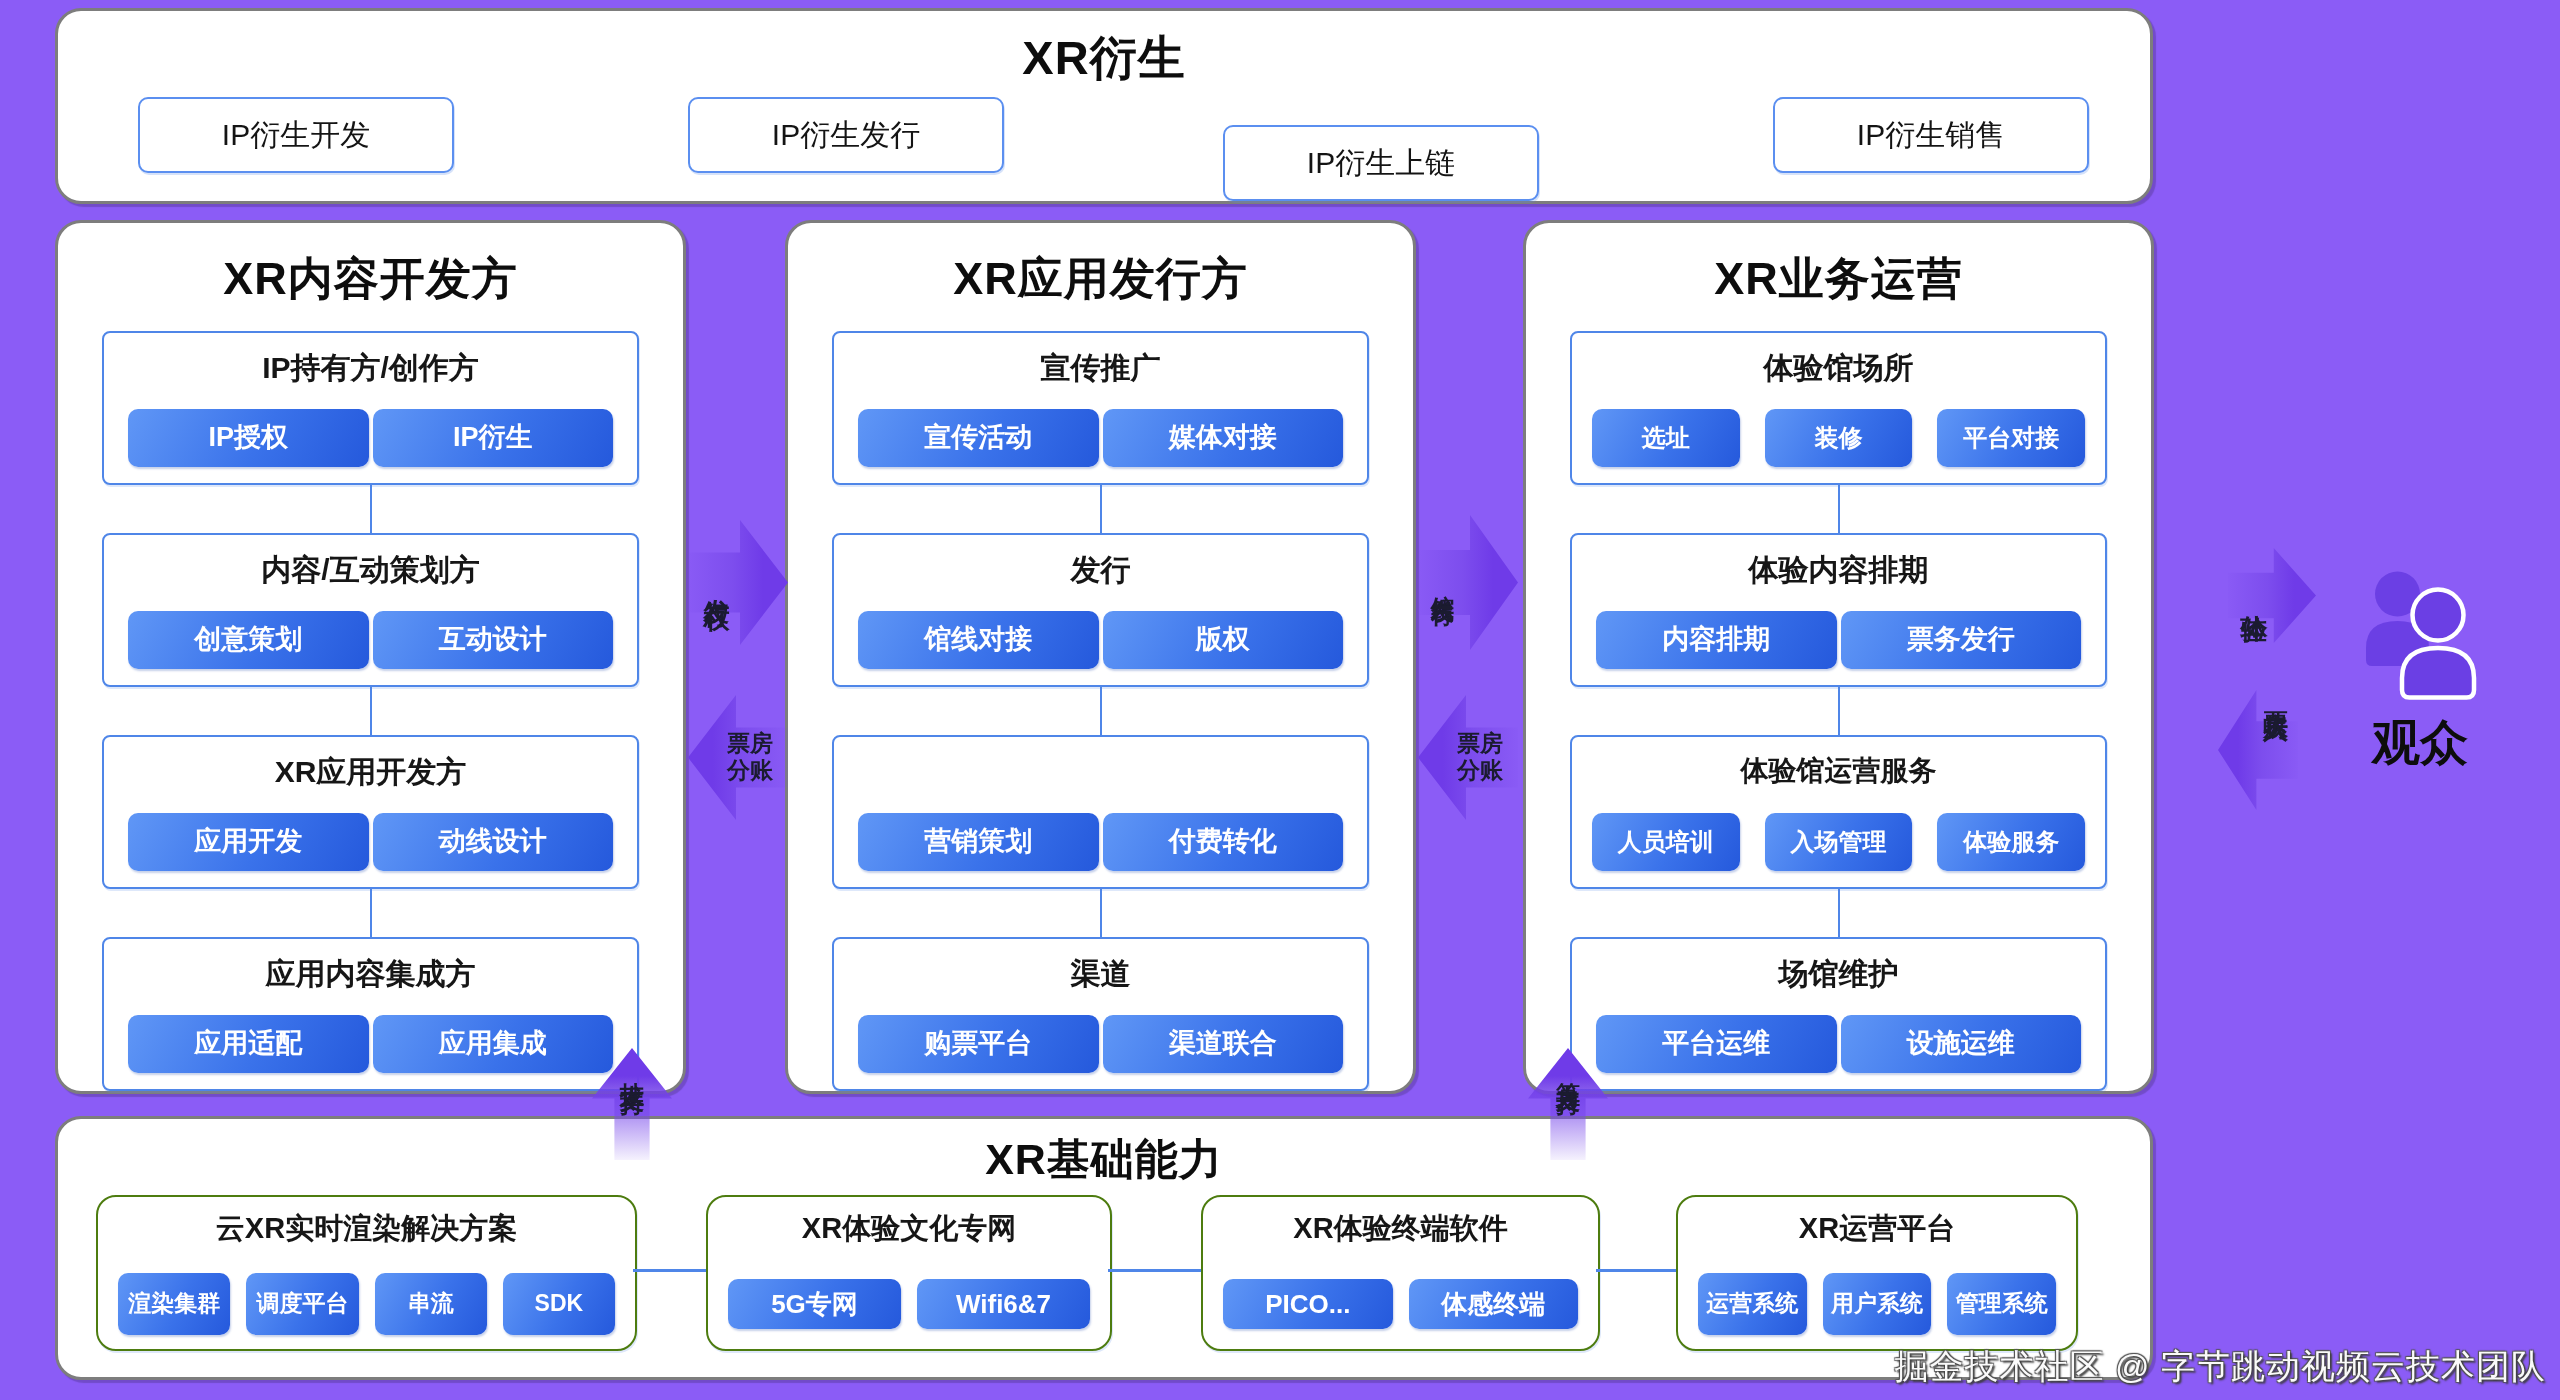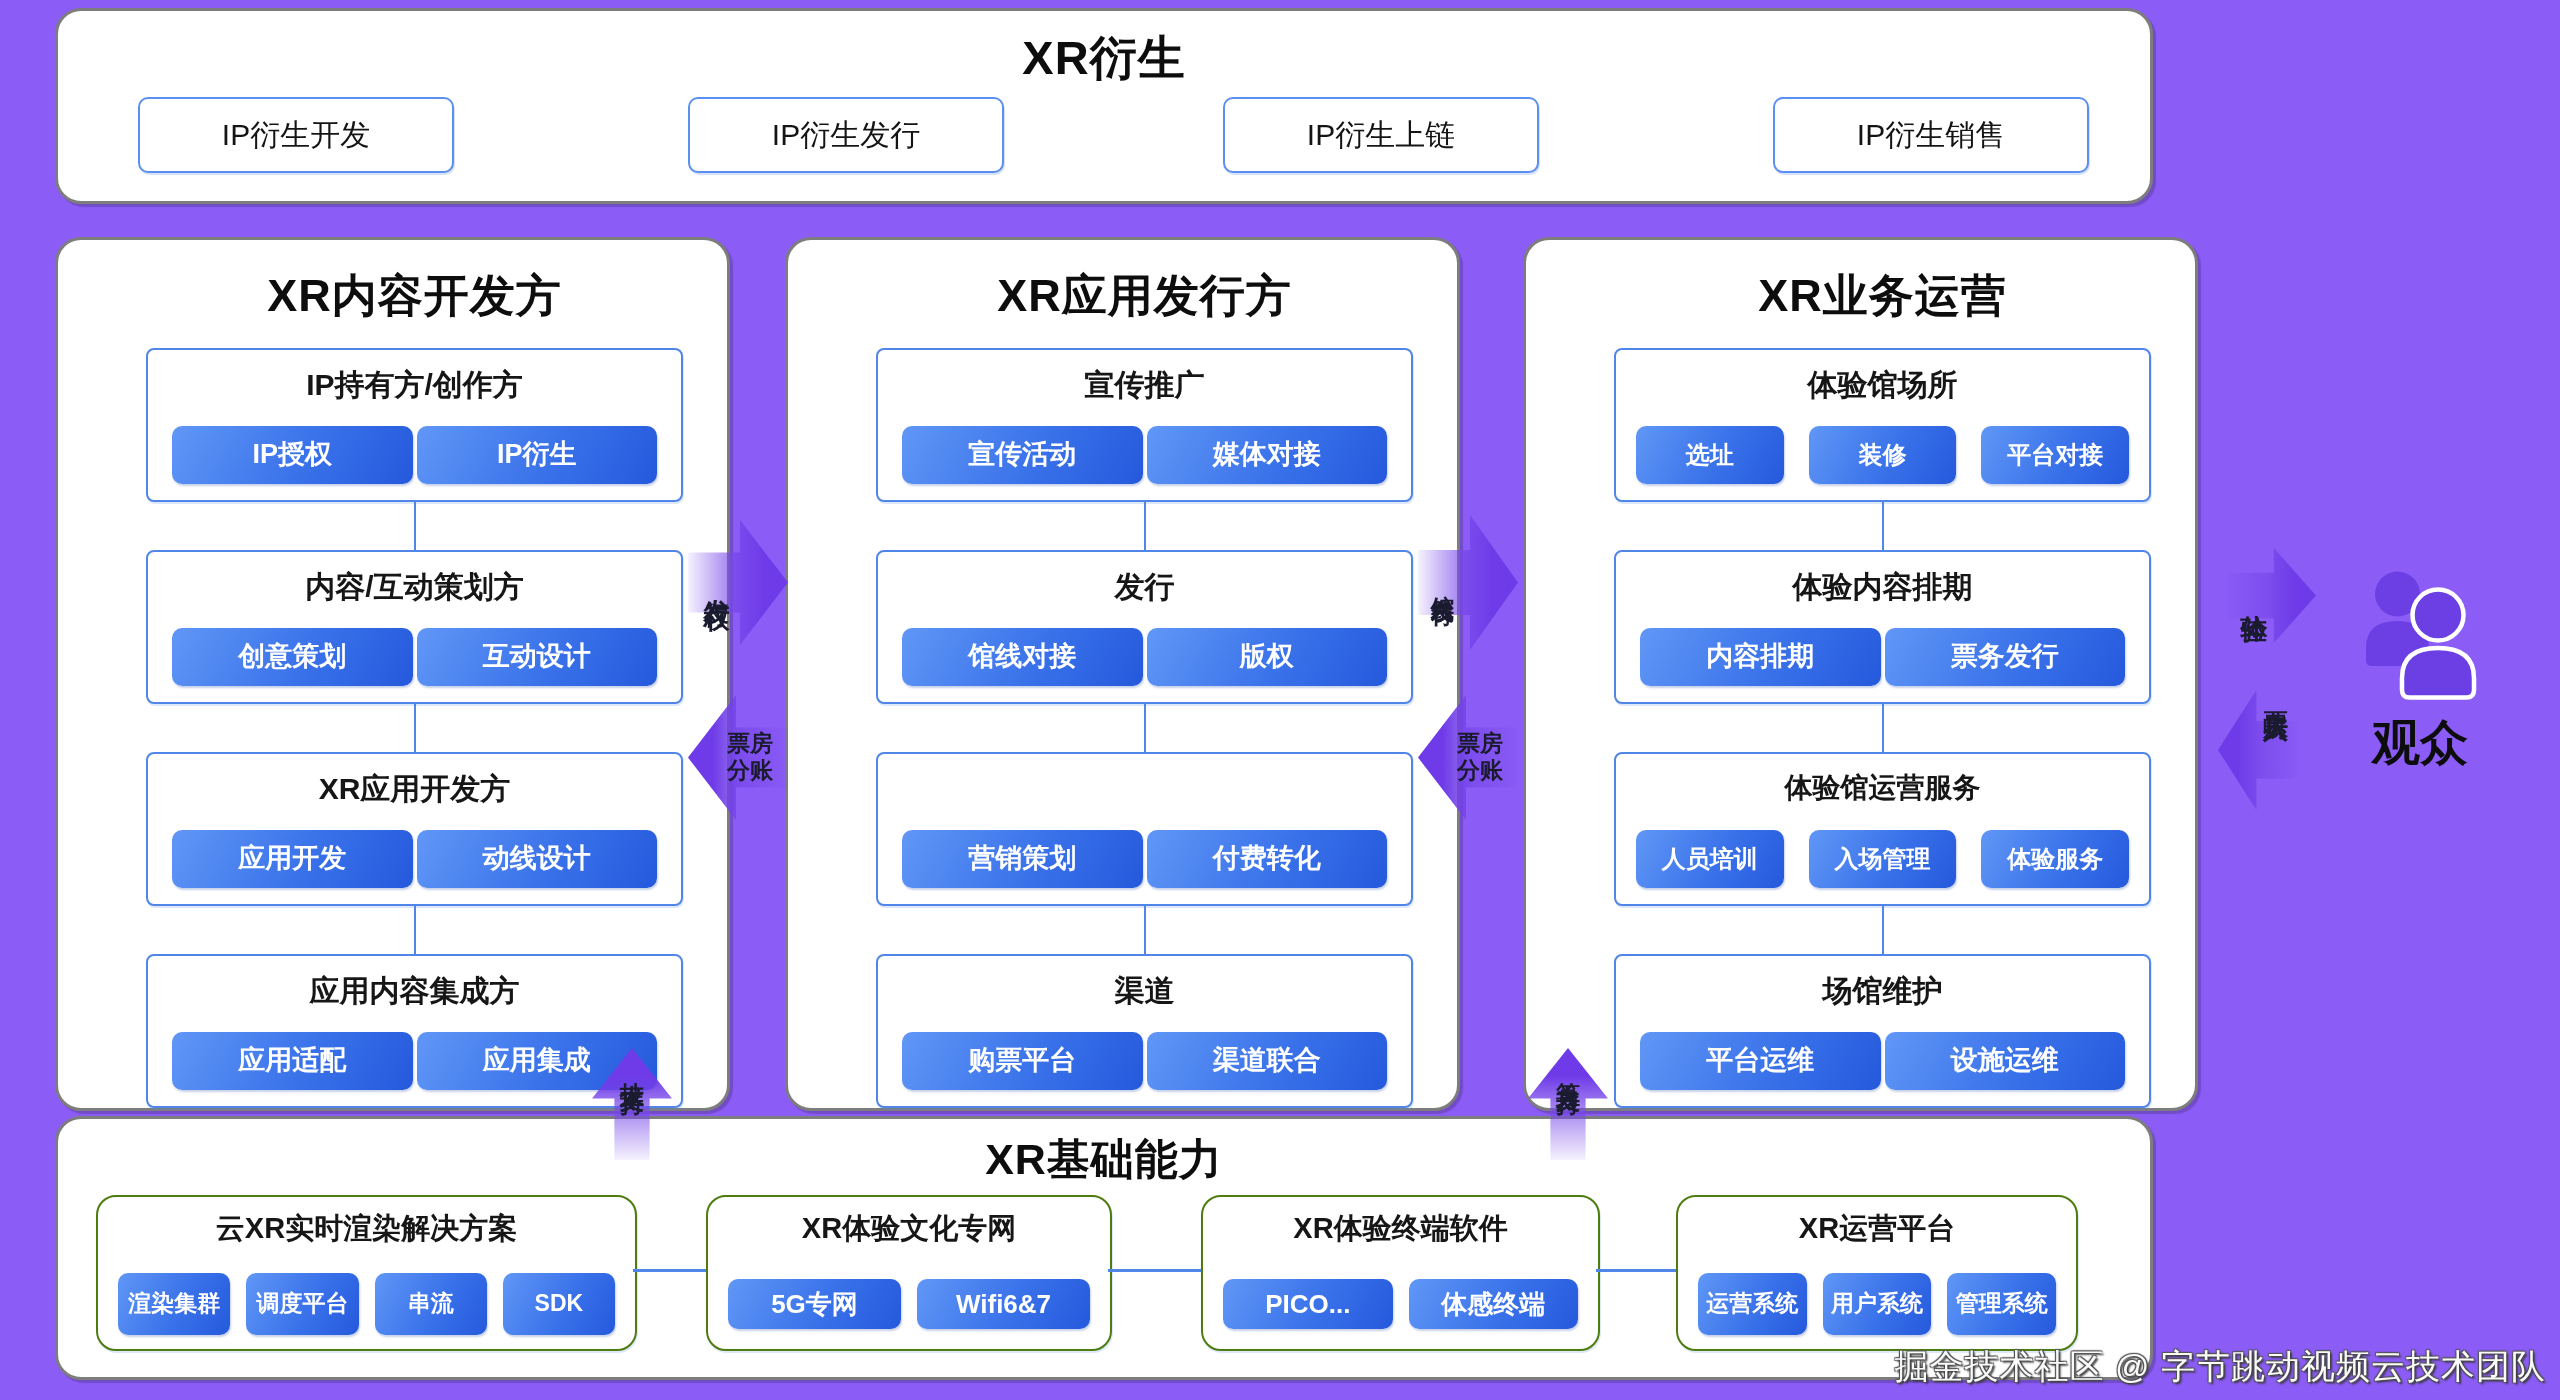--- a/index.html
+++ b/index.html
@@ -9,21 +9,21 @@
   .panel{position:absolute;background:#fff;border:3px solid #7d7d7d;border-radius:26px;
          box-shadow:3px 3px 1px rgba(0,0,0,0.18);}
   .panel-title{text-align:center;font-weight:bold;color:#0d0d0d;letter-spacing:1px;}
   
   #top-panel{left:55px;top:8px;width:2092px;height:190px;}
   #top-panel .panel-title{font-size:47px;margin-top:16px;}
   .top-item{position:absolute;top:86px;width:312px;height:72px;background:#fff;
             border:2px solid #5b8ff0;border-radius:10px;display:flex;align-items:center;
             justify-content:center;font-size:30px;color:#141414;box-shadow:1px 2px 0 rgba(90,140,230,.25);}
   
-  .column{width:625px;height:868px;top:237px;padding-left:44px;}
+  .column{width:625px;height:868px;top:220px;}
   .column .panel-title{font-size:45px;margin-top:26px;}
   .col-body{position:relative;padding:0 44px;}
   .group{position:relative;margin-top:48px;height:150px;background:#fff;
          border:2px solid #4f86e8;border-radius:8px;box-shadow:1px 2px 0 rgba(90,140,230,.2);}
   .group:first-child{margin-top:22px;}
   .group + .group::before{content:"";position:absolute;left:50%;margin-left:-1px;top:-50px;
          width:2px;height:48px;background:#4f86e8;}
   .group-title{text-align:center;font-weight:bold;font-size:30px;color:#161616;margin-top:15px;}
   .group-title.small{font-size:28px;}
   .chips{position:absolute;left:24px;right:24px;bottom:16px;display:flex;gap:4px;}
@@ -68,21 +68,21 @@
 </style>
 </head>
 <body>
 
 <div class="stage">
 
   <div class="panel" id="top-panel">
     <div class="panel-title">XR衍生</div>
     <div class="top-item" style="left:80px;">IP衍生开发</div>
     <div class="top-item" style="left:630px;">IP衍生发行</div>
-    <div class="top-item" style="left:1165px;">IP衍生上链</div>
+    <div class="top-item" style="left:1165px;margin-top:28px;">IP衍生上链</div>
     <div class="top-item" style="left:1715px;">IP衍生销售</div>
   </div>
 
   <div class="panel column" style="left:55px;">
     <div class="panel-title">XR内容开发方</div>
     <div class="col-body">
       <div class="group">
         <div class="group-title">IP持有方/创作方</div>
         <div class="chips">
           <div class="chip">IP授权</div>

